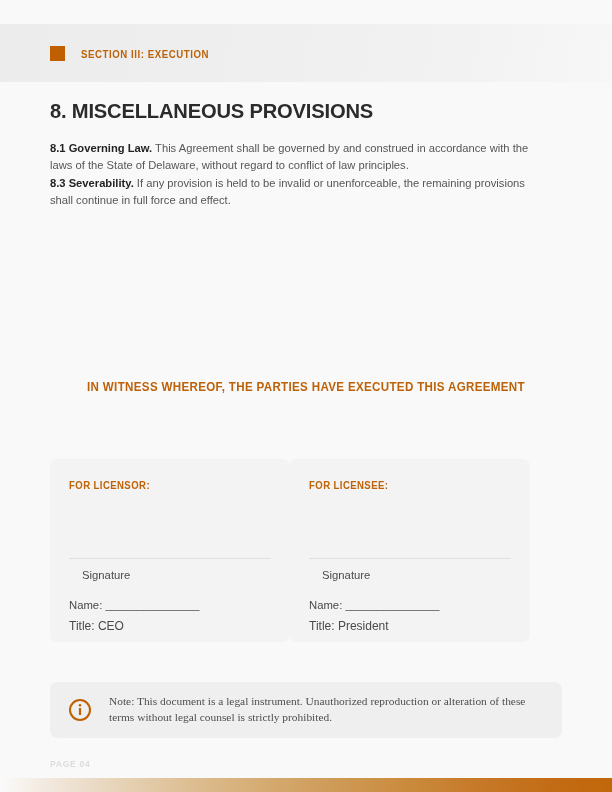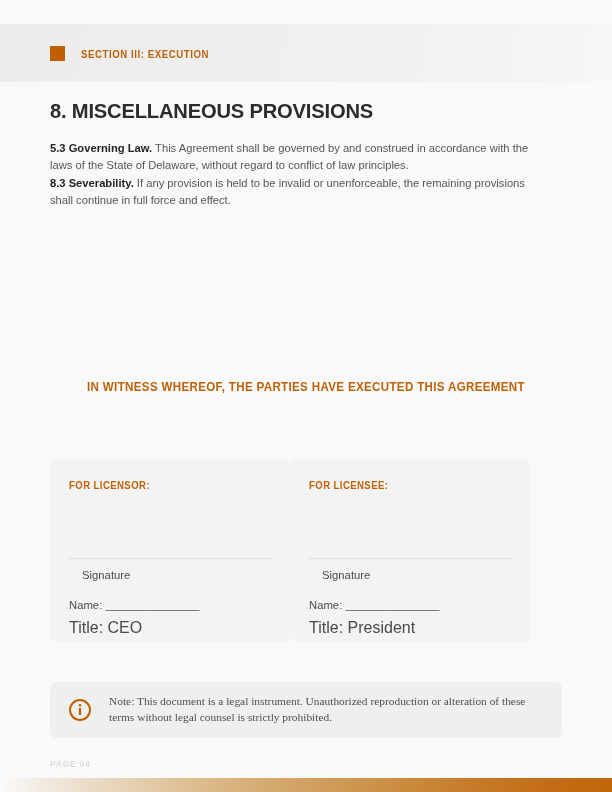--- a/index.html
+++ b/index.html
@@ -152,21 +152,21 @@
     left: 19px;
     top: 140px;
     font-size: 11.3px;
     color: #4a4a4a;
     white-space: nowrap;
   }
   .sig-title {
     position: absolute;
     left: 19px;
     top: 160px;
-    font-size: 16px;
+    font-size: 12px;
     color: #4a4a4a;
     white-space: nowrap;
   }
 
   
   .note-box {
     position: absolute;
     top: 624px;
     left: 50px;
     width: 512px;
@@ -231,21 +231,21 @@
     <div class="header-square"></div>
     <div class="header-label">SECTION III: EXECUTION</div>
   </div>
 </div>
 
 <div class="content">
 
   <div class="doc-title">8. MISCELLANEOUS PROVISIONS</div>
 
   <div class="clauses">
-    <p><span class="clause-label">5.3 Governing Law.</span><span> This Agreement shall be governed by and construed in accordance with the laws of the State of Delaware, without regard to conflict of law principles.</span></p>
+    <p><span class="clause-label">8.1 Governing Law.</span><span> This Agreement shall be governed by and construed in accordance with the laws of the State of Delaware, without regard to conflict of law principles.</span></p>
     <p><span class="clause-label">8.3 Severability.</span><span> If any provision is held to be invalid or unenforceable, the remaining provisions shall continue in full force and effect.</span></p>
   </div>
 
   <div class="witness">IN WITNESS WHEREOF, THE PARTIES HAVE EXECUTED THIS AGREEMENT</div>
 
   <div class="sig-row">
 
     <div class="sig-card">
       <div class="sig-party">FOR LICENSOR:</div>
       <div class="sig-line"></div>

